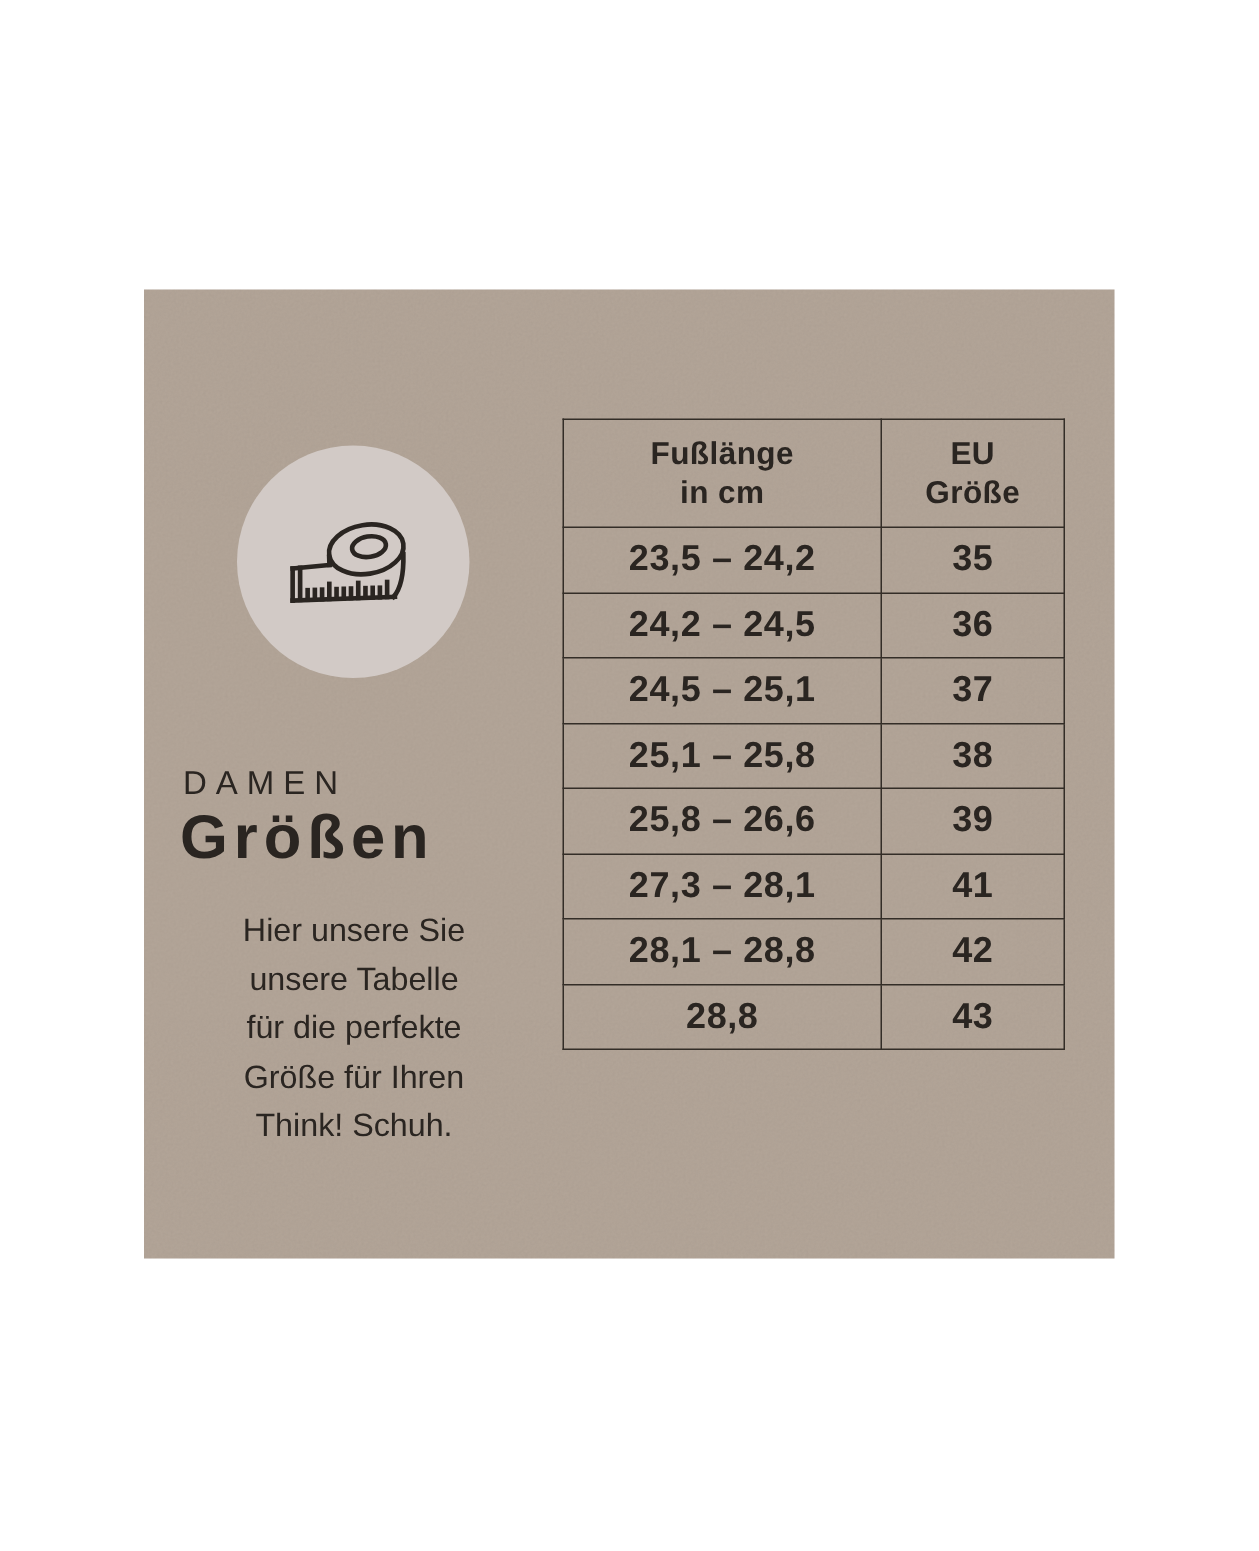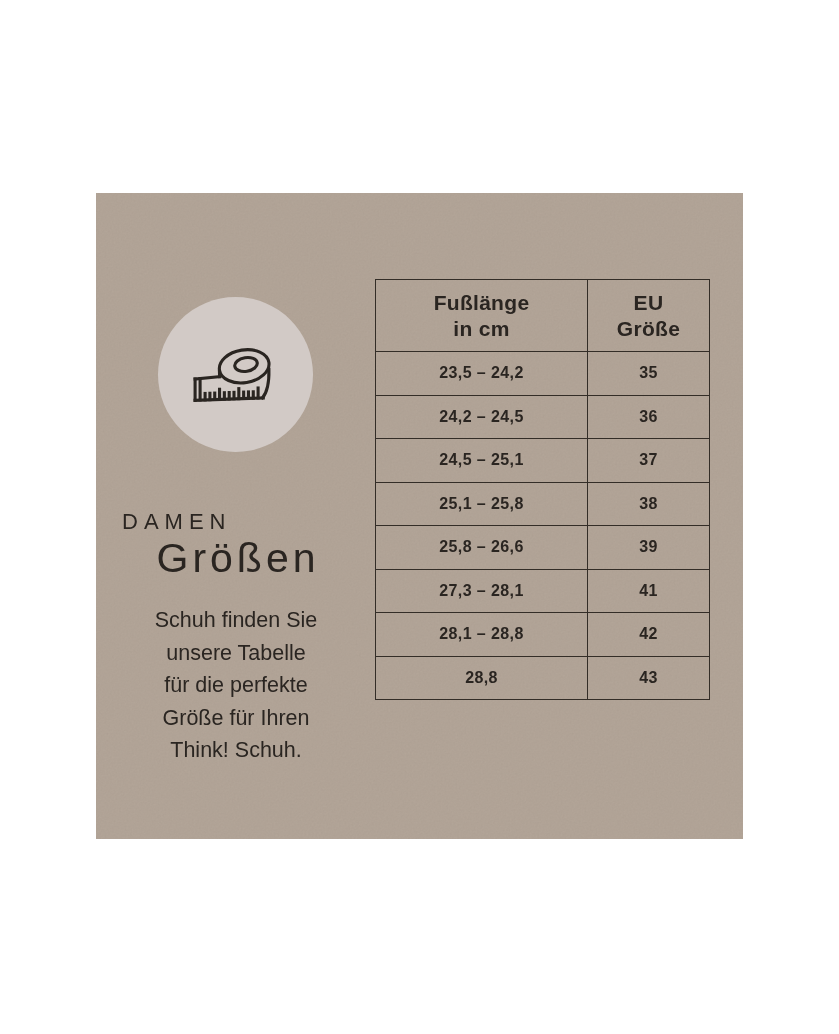--- a/index.html
+++ b/index.html
@@ -54,23 +54,22 @@
     font-weight: 500;
     letter-spacing: 6px;
     text-indent: 6px;
     color: var(--ink, #2a2521);
   }
   .intro-title {
     position: absolute;
     left: 20px;
     top: 342px;
     width: 240px;
-    text-align: center;
     font-size: 41px;
-    font-weight: 400;
+    font-weight: 700;
     letter-spacing: 4px;
     text-indent: 4px;
     color: var(--ink, #2a2521);
   }
   .intro-desc {
     position: absolute;
     left: 10px;
     top: 411px;
     width: 260px;
     text-align: center;
@@ -98,21 +97,21 @@
   }
   .size-table th {
     height: 71px;
     font-size: 21px;
     font-weight: 700;
     line-height: 26px;
     letter-spacing: 0.3px;
   }
   .size-table td {
     height: 42.5px;
-    font-size: 16px;
+    font-size: 24px;
     font-weight: 700;
     letter-spacing: 0.4px;
   }
   .col-foot { width: 212px; }
   .col-eu   { width: 122px; }
 </style>
 </head>
 <body>
 
 <div class="page">
@@ -151,21 +150,21 @@
         <ellipse cx="66" cy="20" rx="12.5" ry="7.5" transform="rotate(-9 66 20)"></ellipse>
         <path d="M36.8,27.5 L37,33.4"></path>
         <path d="M91.2,25.5 C91.5,38 89.5,50.5 84,56.8"></path>
       </svg>
     </div>
 
     <div class="intro-kicker">DAMEN</div>
     <div class="intro-title">Größen</div>
 
     <div class="intro-desc">
-      <div>Schuh finden Sie</div>
+      <div>Hier unsere Sie</div>
       <div>unsere Tabelle</div>
       <div>für die perfekte</div>
       <div>Größe für Ihren</div>
       <div>Think! Schuh.</div>
     </div>
 
     <table class="size-table">
       <colgroup>
         <col class="col-foot">
         <col class="col-eu">

